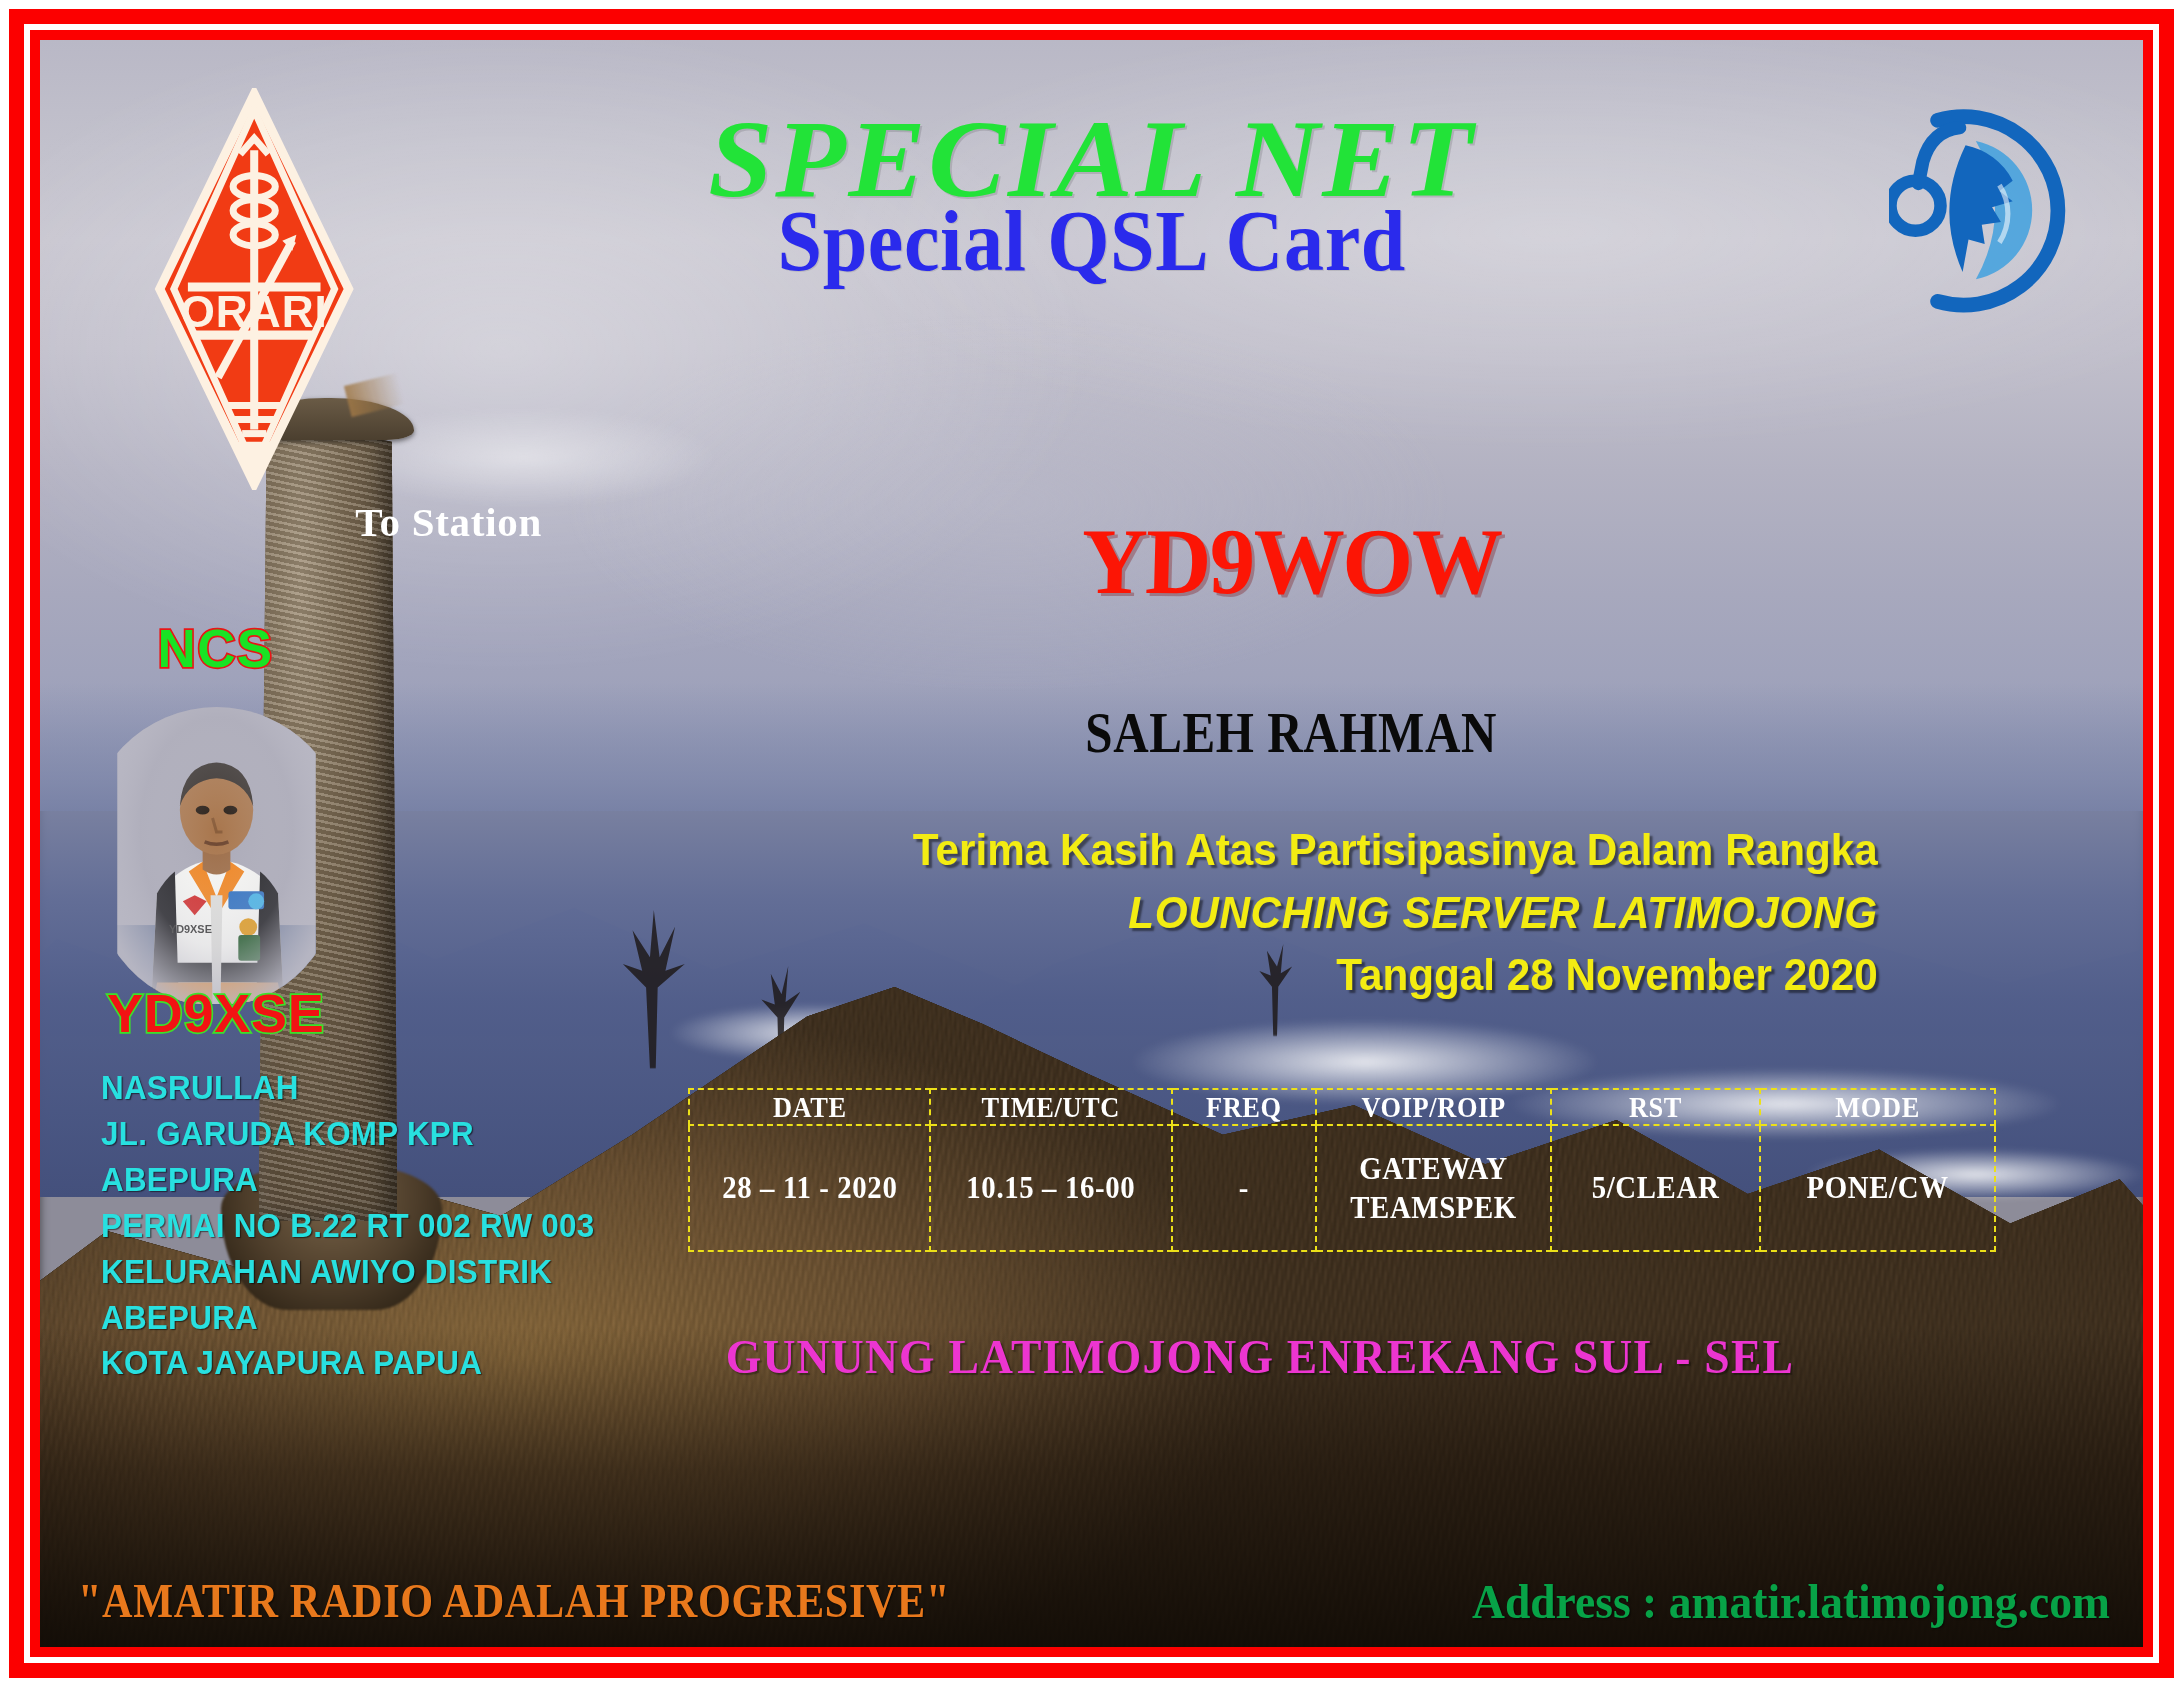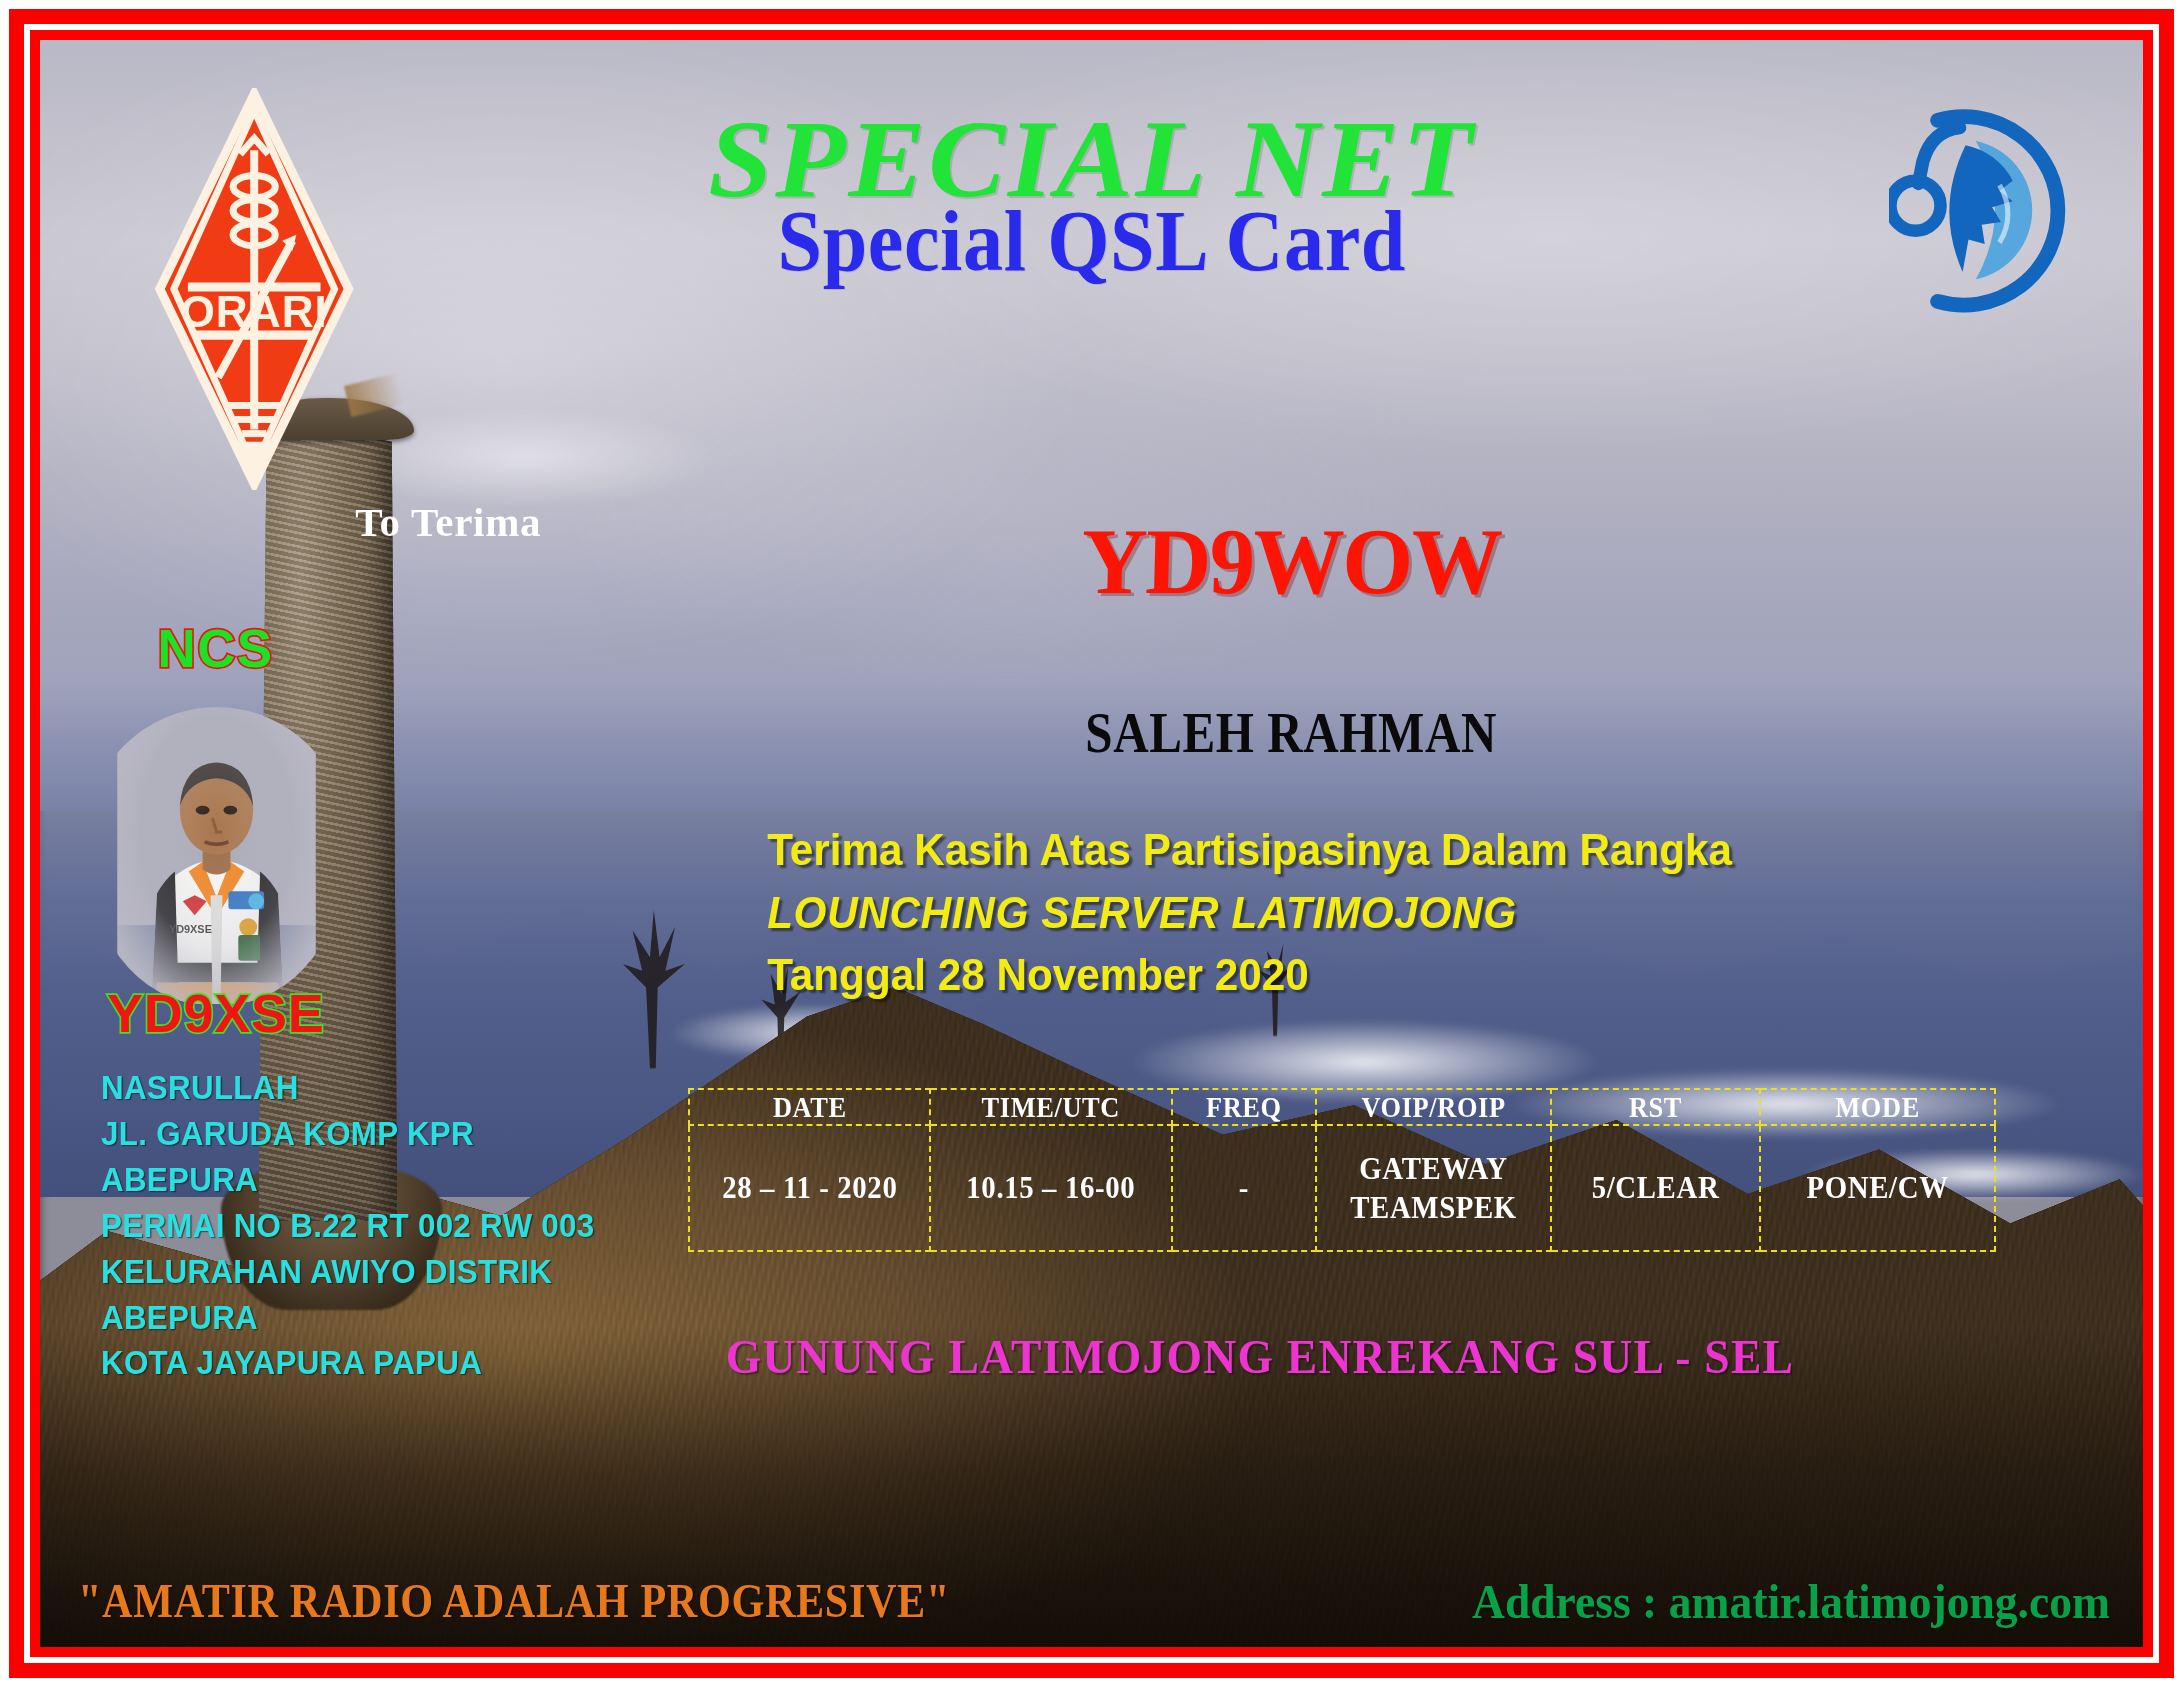--- a/index.html
+++ b/index.html
@@ -236,21 +236,21 @@
     font-weight: bold;
     font-size: 57px; line-height: 1;
     color: #0a0a0a;
     letter-spacing: 0.7px;
     transform: scaleX(0.86);
   }
 
   
   #message-block {
     position: absolute; left: 33.5%; top: 48.5%; width: 55%;
-    text-align: left;
+    text-align: right;
     color: #f3ec12;
   }
   .msg-line {
     font-family: "Liberation Sans", sans-serif;
     font-weight: bold;
     font-size: 44px;
     line-height: 1.42;
     letter-spacing: 0px;
     text-shadow: 3.3px 3.3px 2px rgba(0,0,0,0.45);
     transform: scaleX(0.96);
@@ -426,21 +426,21 @@
                 <path d="M104 64 A92 92 0 0 1 168 112 L150 126 L168 140 L140 148 L152 168 L126 172 L130 198 L108 192 L100 236 Q62 150 104 64 Z" fill="#1266bd"></path>
                 <path d="M96 40 Q58 44 46 86 L40 116" fill="none" stroke="#1266bd" stroke-width="18" stroke-linecap="round"></path>
                 <circle cx="36" cy="146" r="34" fill="none" stroke="#1266bd" stroke-width="17"></circle>
                 <path d="M150 118 A72 72 0 0 1 150 196" fill="none" stroke="#ffffff" stroke-width="7" opacity="0.55"></path>
               </svg>
             </div>
 
             <div id="title-special-net">SPECIAL NET</div>
             <div id="title-qsl-card">Special QSL Card</div>
 
-            <div id="to-station">To Terima</div>
+            <div id="to-station">To Station</div>
 
             <div id="callsign-main">YD9WOW</div>
             <div id="operator-name">SALEH RAHMAN</div>
 
             <div id="message-block">
               <div class="msg-line">Terima Kasih Atas Partisipasinya Dalam Rangka</div>
               <div class="msg-line italic">LOUNCHING SERVER LATIMOJONG</div>
               <div class="msg-line">Tanggal  28  November  2020</div>
             </div>
 

